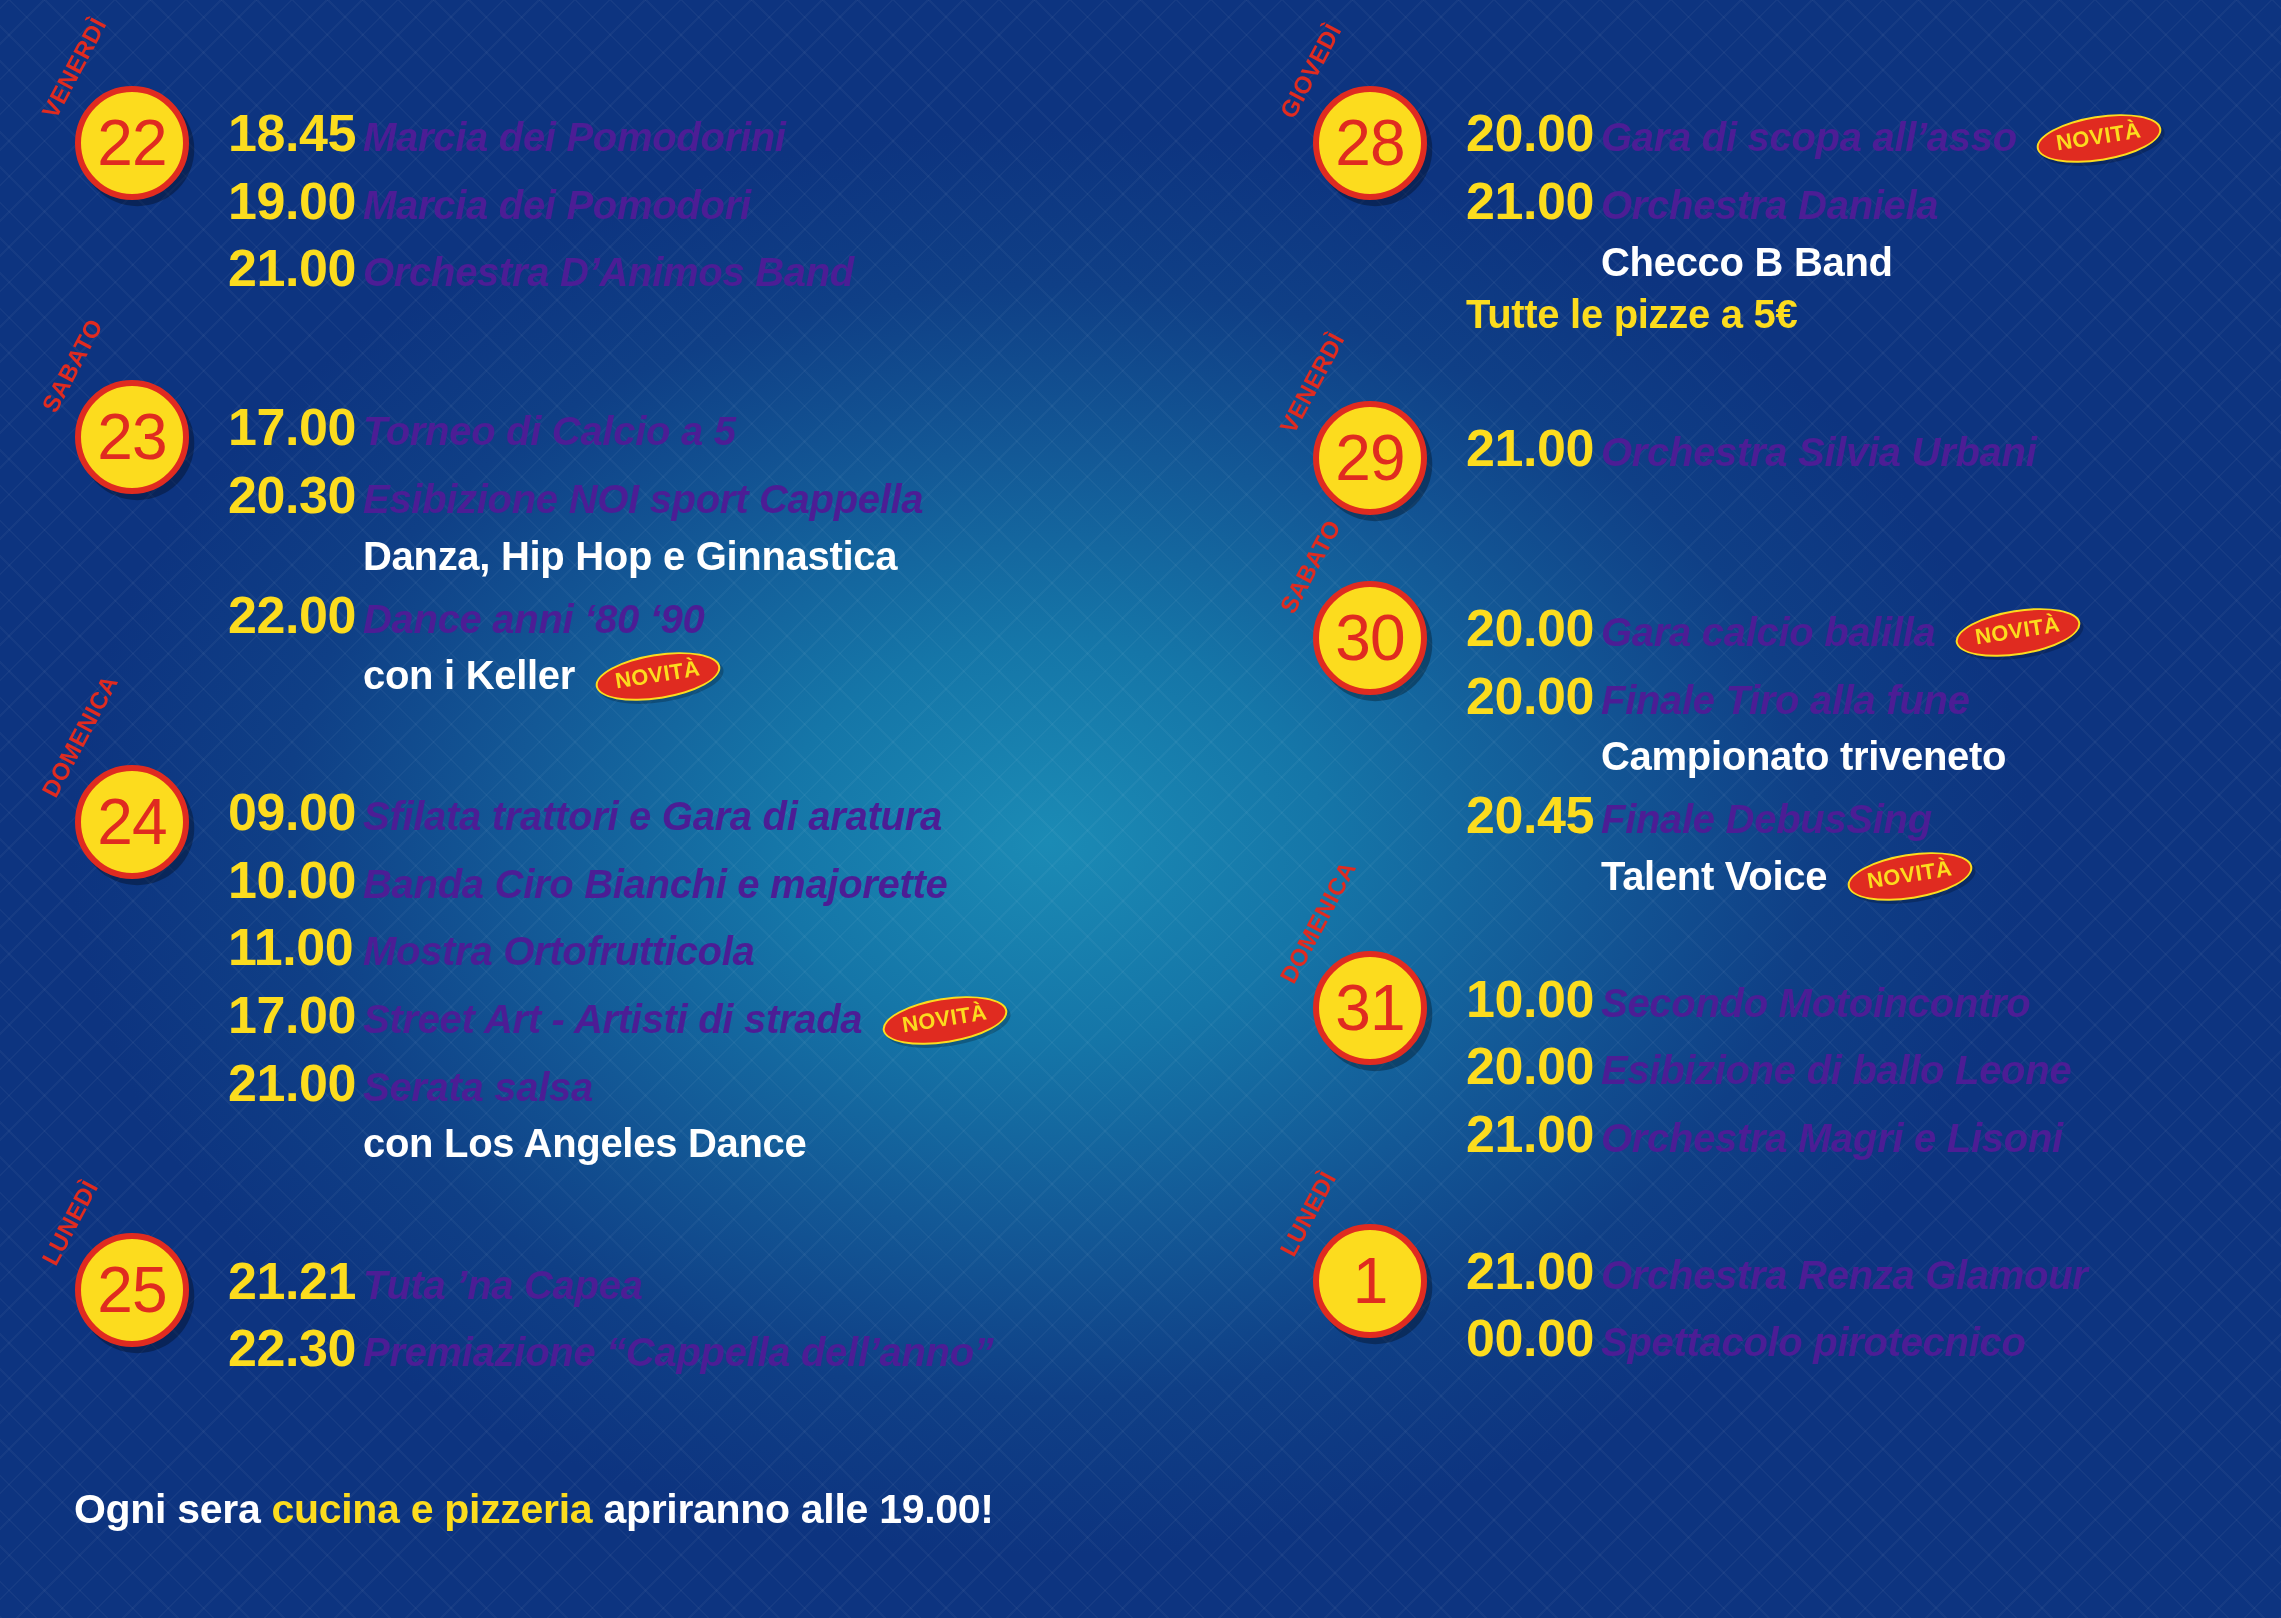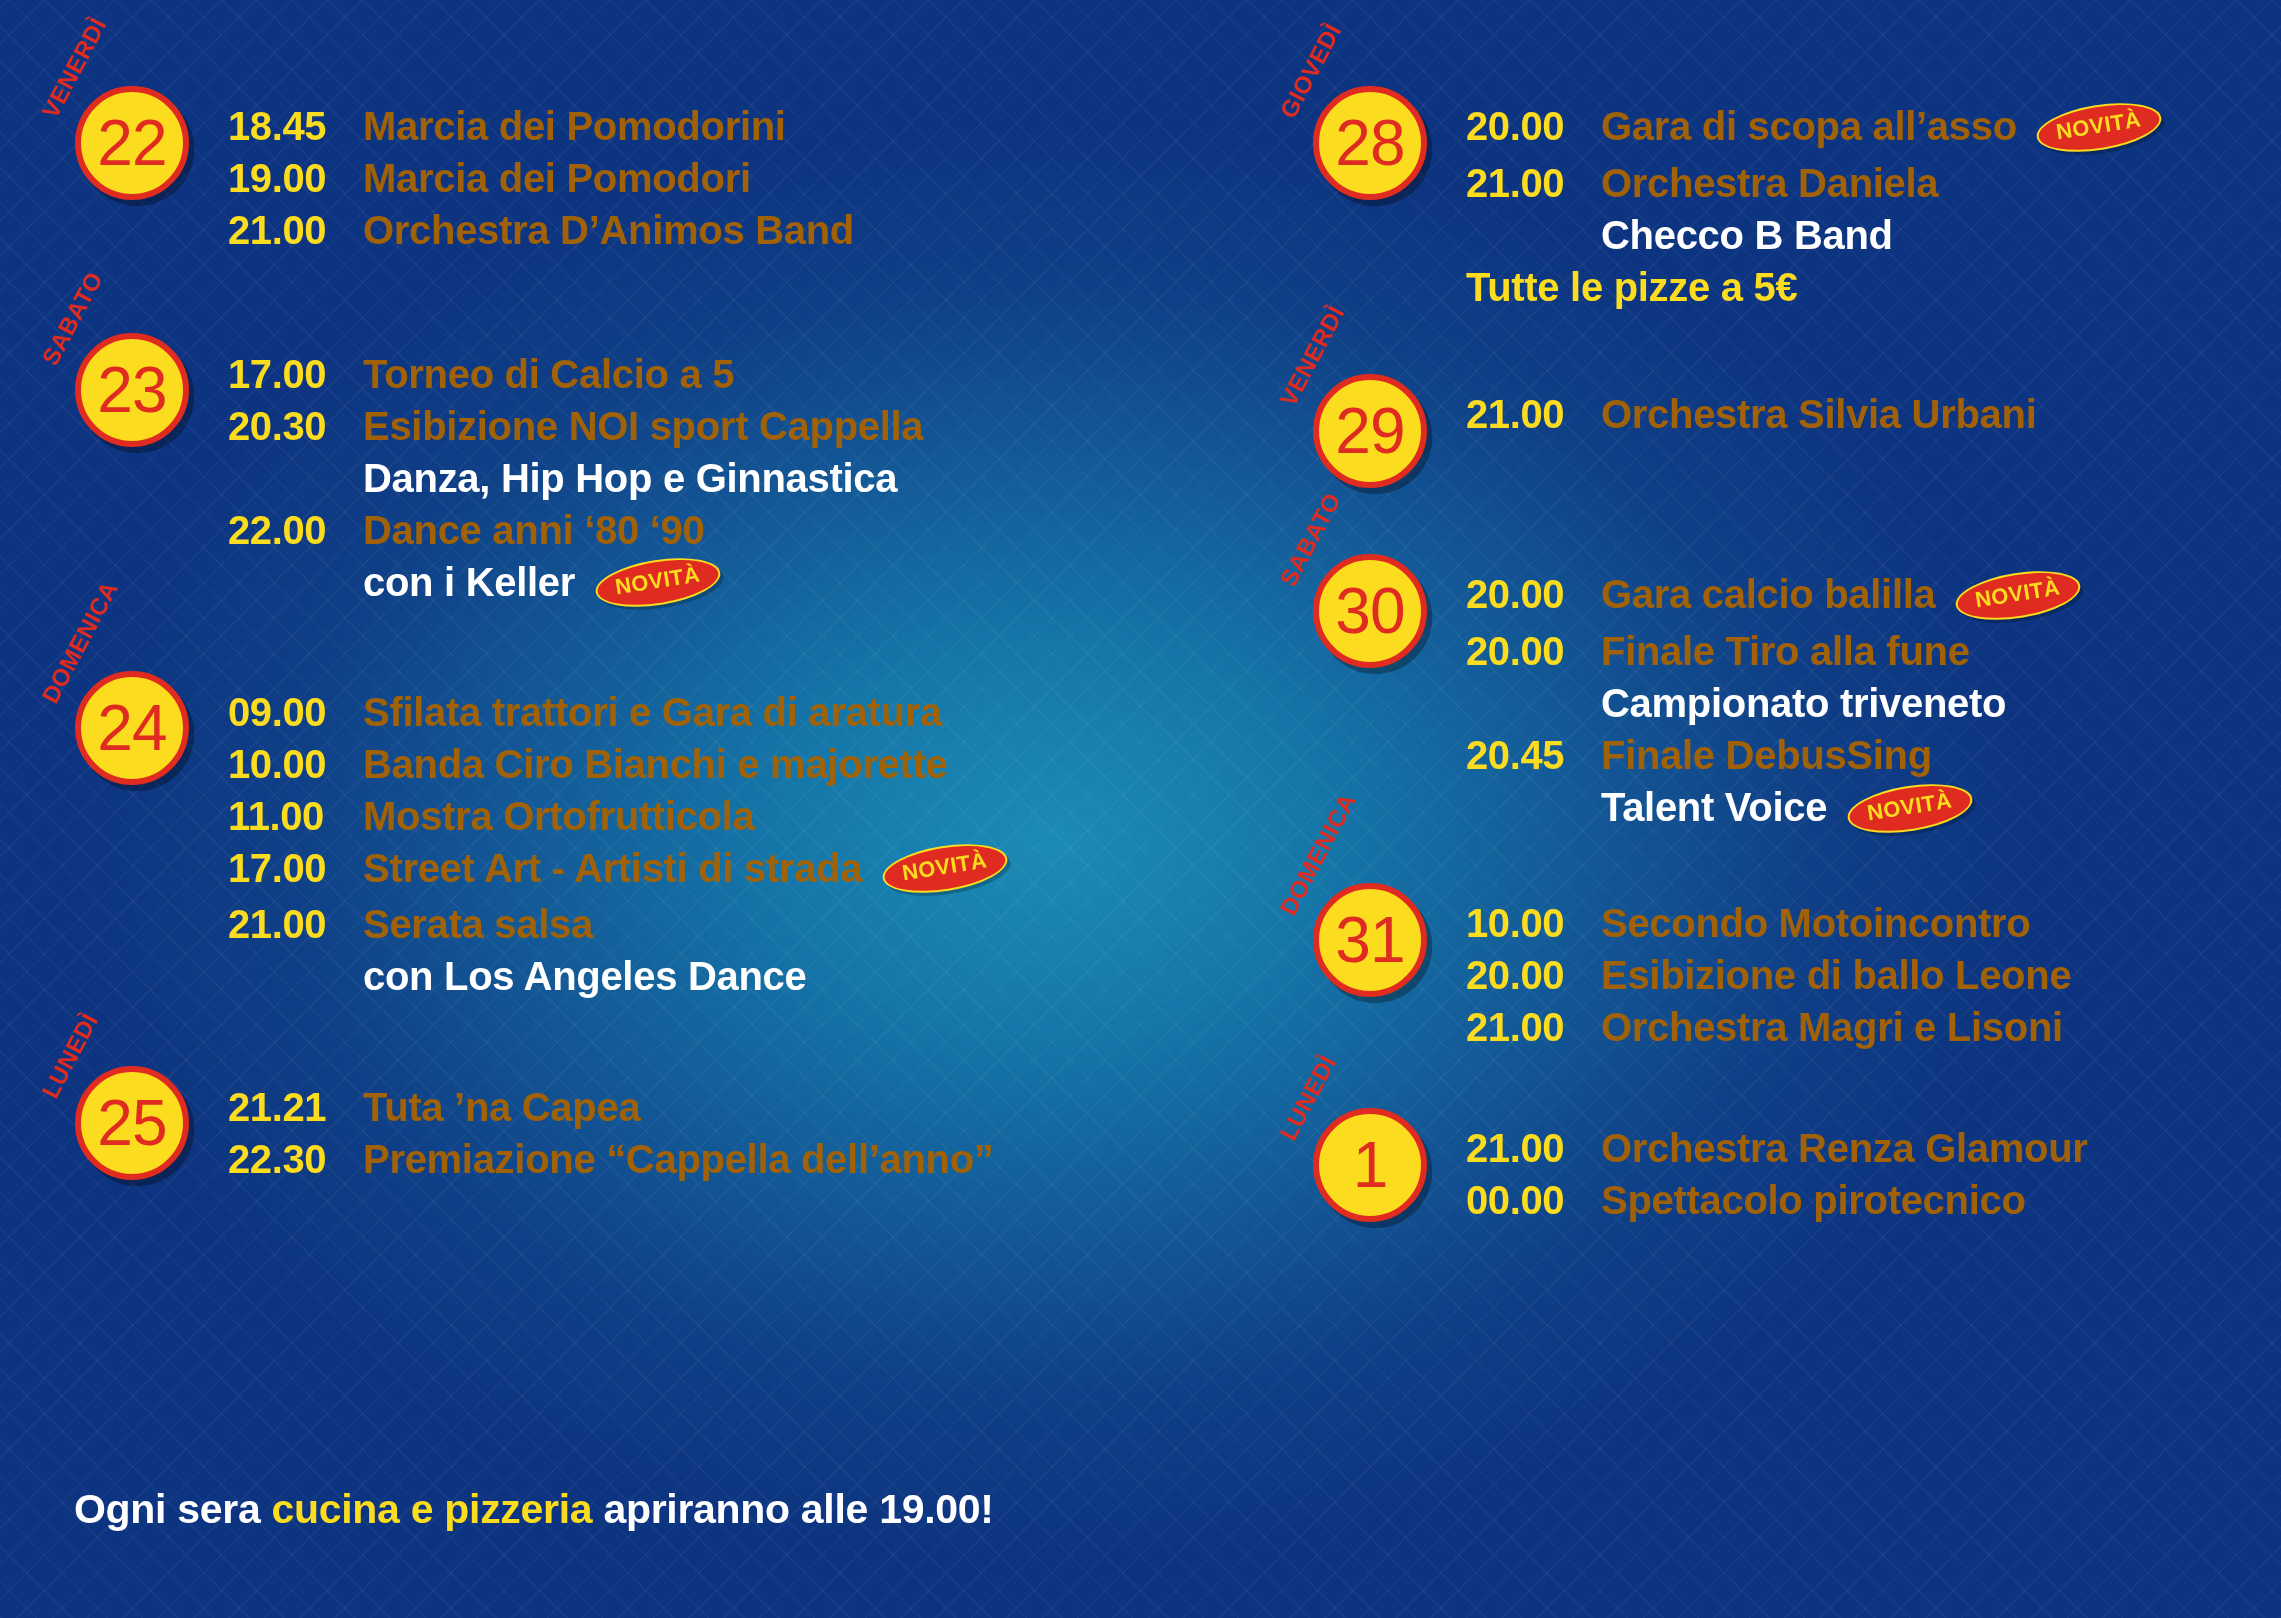--- a/index.html
+++ b/index.html
@@ -88,30 +88,31 @@
     padding-top: 14.3px;
   }
   .ev-line {
     display: flex;
     align-items: baseline;
     white-space: nowrap;
     line-height: 1.30;
   }
   .ev-time {
     color: #fcdc1e;
-    font-size: 40px;
+    font-size: 52px;
     font-weight: bold;
     min-width: 135px;
     letter-spacing: -0.4px;
   }
   .ev-text {
-    color: #a16207;
+    color: #4c1d95;
     font-size: 40px;
     font-weight: bold;
     letter-spacing: -0.3px;
+    font-style: italic;
   }
   .ev-cont {
     color: #ffffff;
     font-size: 40px;
     font-weight: bold;
     padding-left: 135px;
     letter-spacing: -0.3px;
     line-height: 1.30;
     white-space: nowrap;
   }

